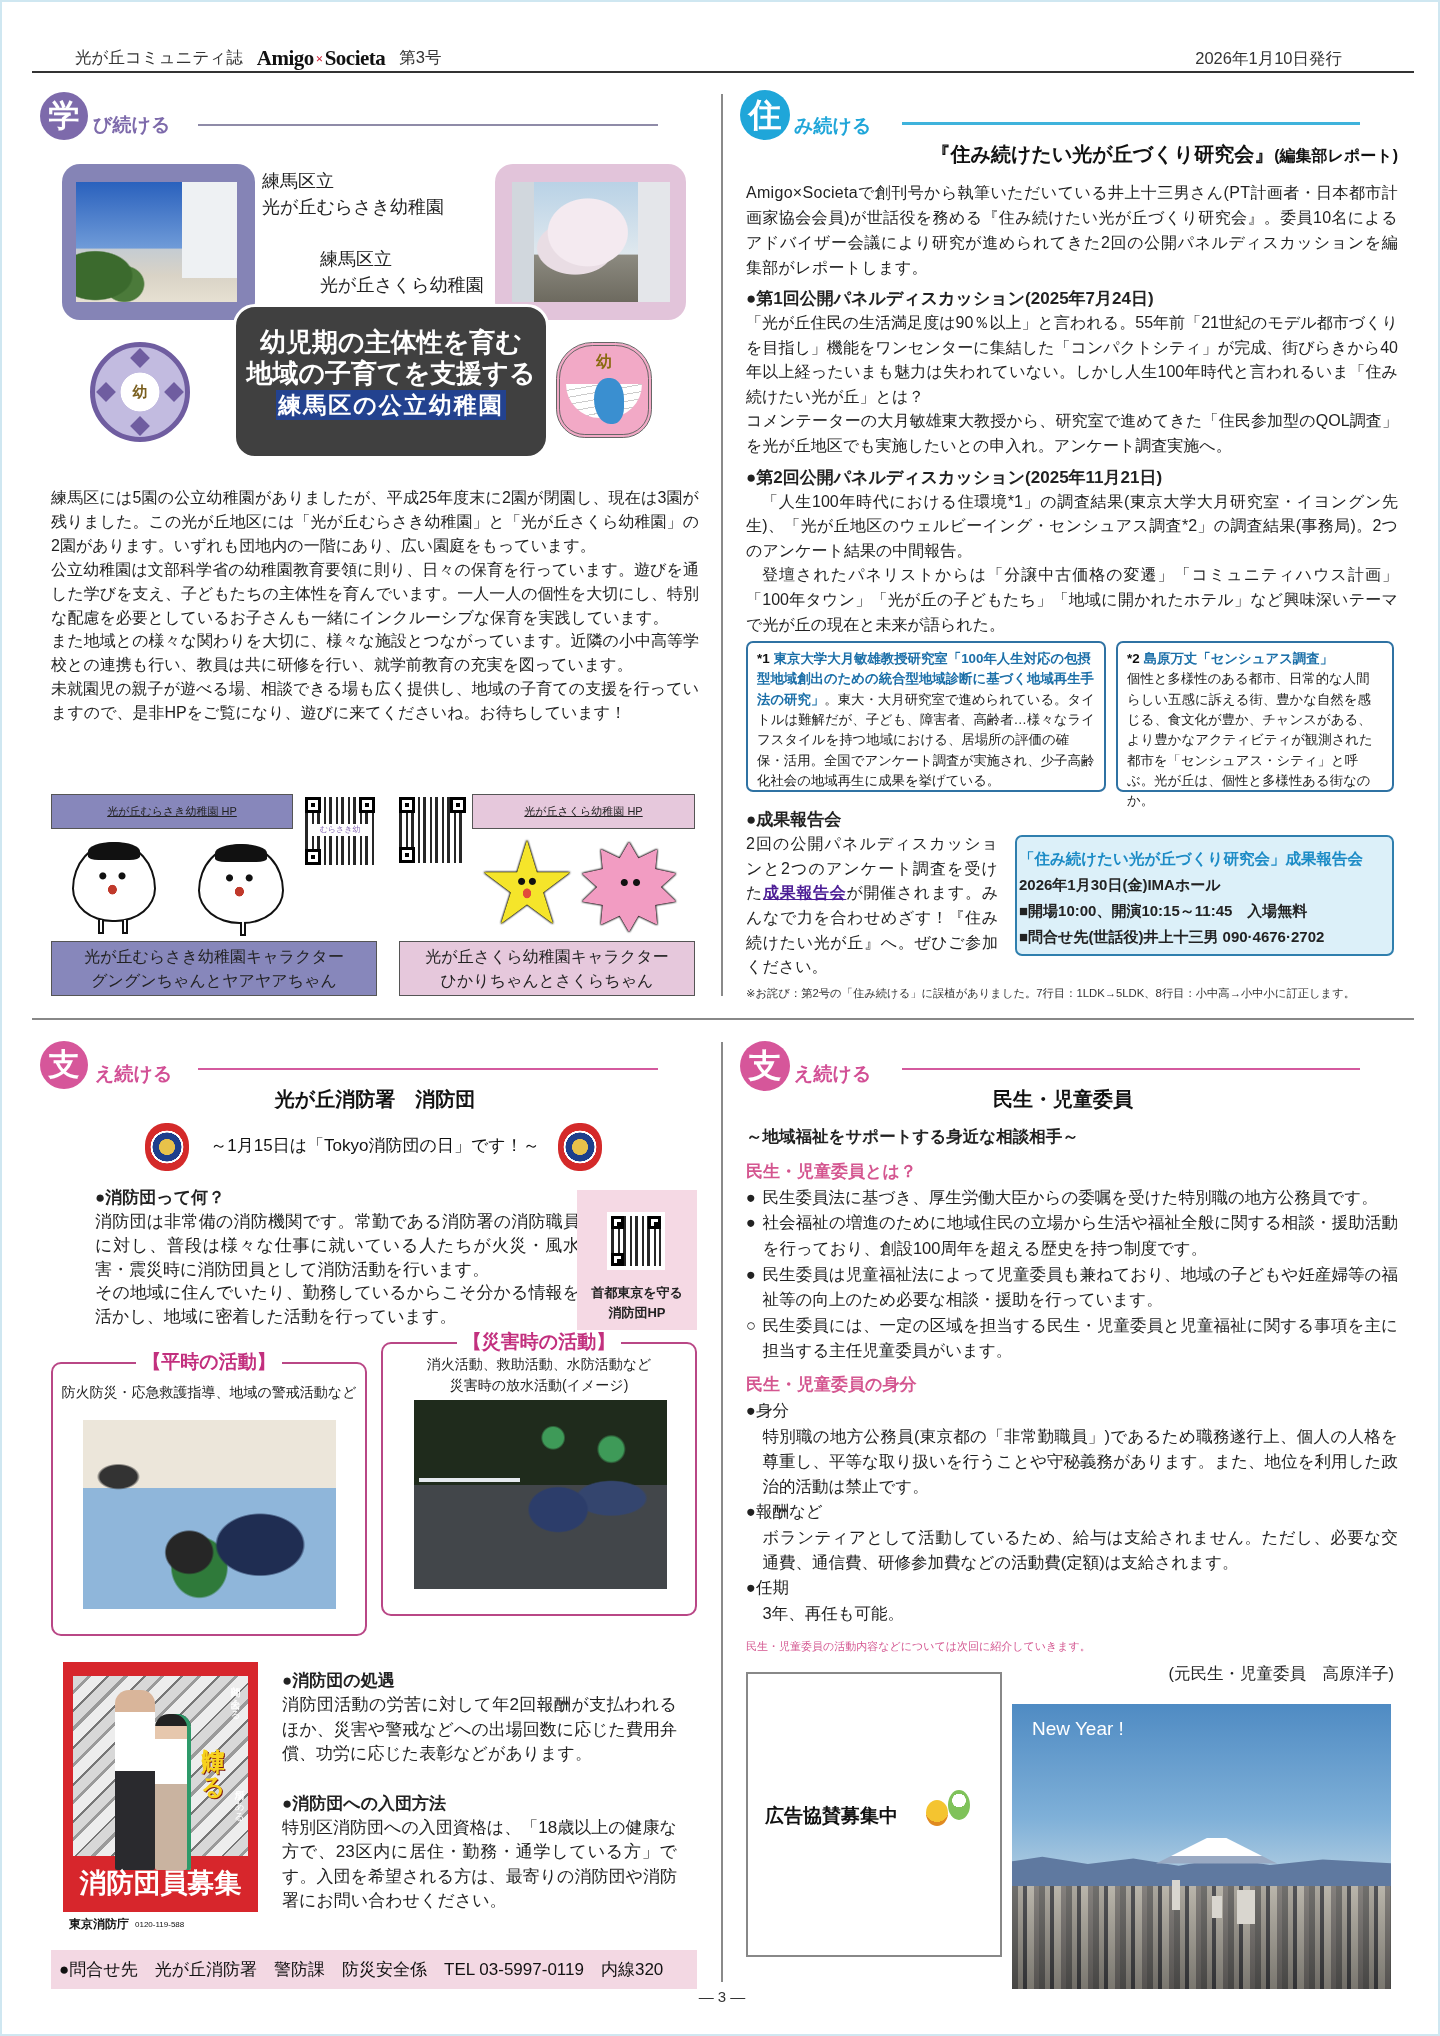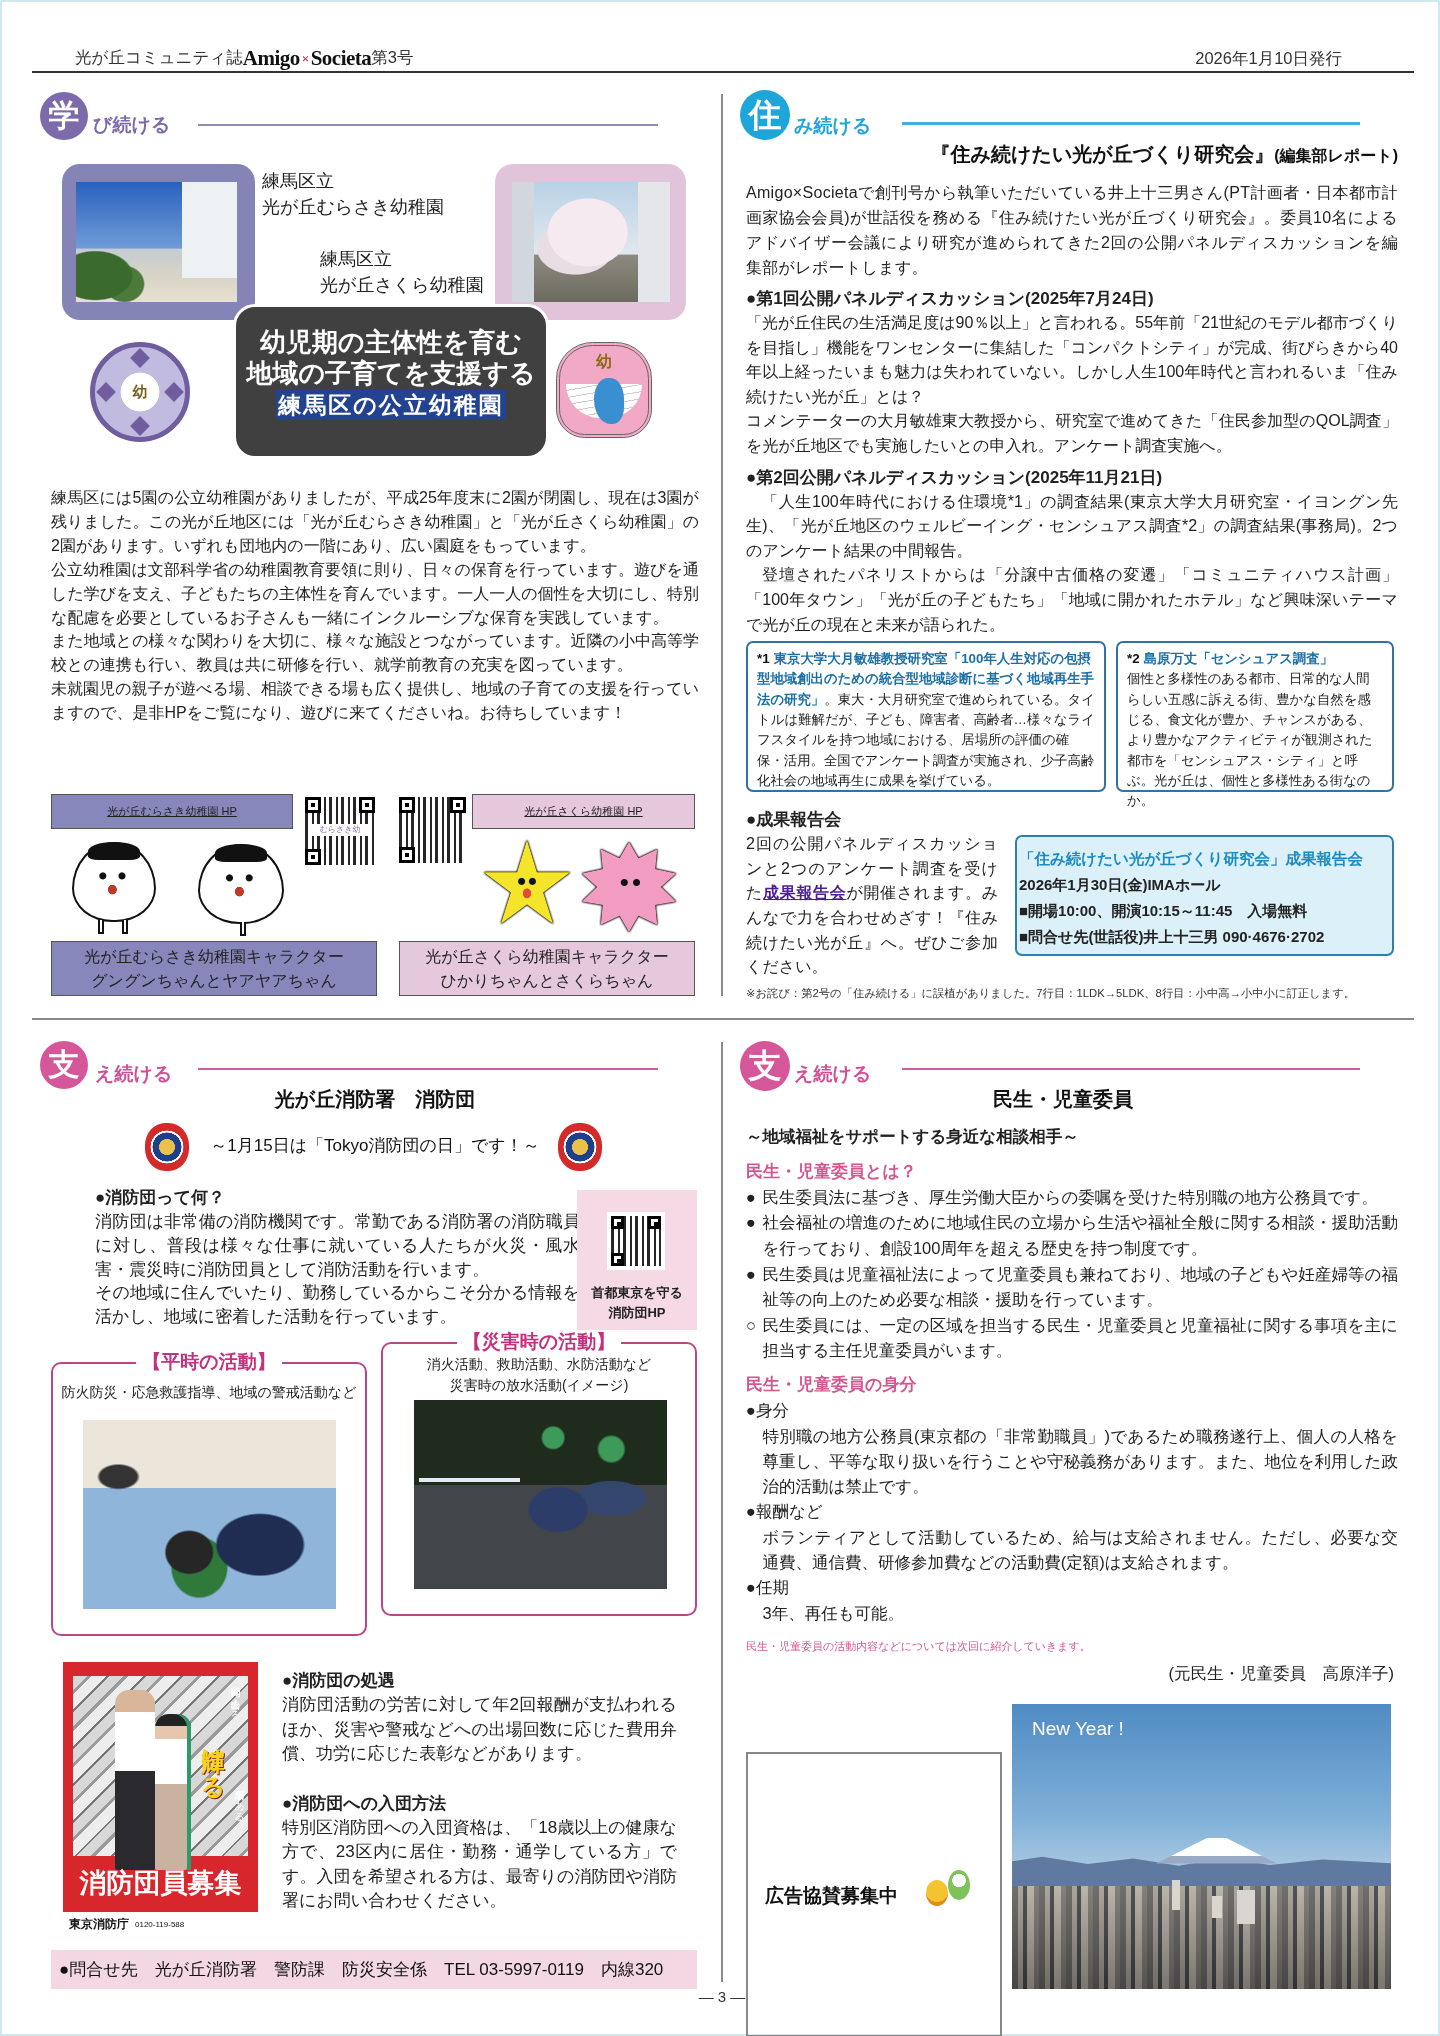--- a/index.html
+++ b/index.html
@@ -1,21 +1,21 @@
 <!DOCTYPE html>
 <html><head>
 <meta charset="utf-8">
 <style>
 *{box-sizing:border-box;margin:0;padding:0;}
 html,body{width:1440px;height:2036px;background:#fff;}
 body{font-family:"Liberation Sans","DejaVu Sans",sans-serif;color:#222;position:relative;overflow:hidden;}
 .page{position:absolute;left:0;top:0;width:1440px;height:2036px;border:2px solid #cfe7f1;}
 .abs{position:absolute;}
 
-.hdr{left:73px;top:42px;height:28px;display:flex;align-items:center;font-size:16.5px;color:#333;}
+.hdr{left:73px;top:42px;height:28px;display:flex;align-items:center;gap:14px;font-size:16.5px;color:#333;}
 .logo{font-family:"Liberation Serif","DejaVu Serif",serif;font-weight:bold;font-size:21px;color:#111;letter-spacing:-0.5px;}
 .logo-x{color:#d0243a;font-size:13px;margin:0 2px;vertical-align:2px;}
 .hdr-date{right:96px;top:42px;height:28px;line-height:28px;font-size:16.5px;color:#333;}
 .hdr-rule{left:30px;top:69px;width:1382px;height:2px;background:#333;}
 .vdiv{width:2px;background:#8a8a8a;}
 .hdiv{left:30px;top:1016px;width:1382px;height:2px;background:#888;}
 
 .badge{width:48px;height:48px;border-radius:50%;color:#fff;font-weight:bold;font-size:31px;line-height:48px;text-align:center;}
 .badge-rest{font-size:19px;font-weight:bold;line-height:24px;}
 .sec-rule{height:2px;}
@@ -129,21 +129,21 @@
 .minsei .subt{font-size:16.5px;font-weight:bold;line-height:24px;}
 .pink{color:#d45690;font-size:17px;line-height:25.8px;font-weight:bold;}
 .minsei .ph{margin-top:11px;}
 .bl{display:flex;font-size:16.5px;line-height:25.6px;}
 .bl .m{flex:0 0 1em;}
 .bl .t{flex:1;text-align:justify;}
 .mi-label{font-size:16.5px;line-height:25.8px;}
 .mi-body{font-size:16.5px;line-height:25.2px;padding-left:1em;text-align:justify;}
 .mi-next{margin-top:8px;font-weight:normal;font-size:11px;}
 .mi-author{text-align:right;font-size:16.5px;line-height:26px;padding-right:4px;}
-.adbox{left:744px;top:1750px;width:256px;height:285px;border:2px solid #888;}
+.adbox{left:744px;top:1670px;width:256px;height:285px;border:2px solid #888;}
 .adbox .t{position:absolute;left:17px;top:128px;font-size:19px;font-weight:bold;line-height:28px;color:#111;}
 .mascot{position:absolute;border-radius:50%;}
 .fuji{left:1010px;top:1702px;width:379px;height:285px;overflow:hidden;background:linear-gradient(180deg,#4f8bc3 0%,#7fb0d8 40%,#a9c9e0 58%,#b8d2e4 100%);}
 .fuji .range{position:absolute;left:0;top:52%;width:100%;height:16%;background:#5f79a0;clip-path:polygon(0 20%,8% 10%,20% 26%,32% 14%,44% 30%,56% 12%,68% 28%,82% 16%,100% 24%,100% 100%,0 100%);}
 .fuji .peak{position:absolute;left:38%;top:47%;width:32%;height:9%;background:linear-gradient(180deg,#fff 0 70%,#9aaac3 70%);clip-path:polygon(42% 0,58% 0,100% 100%,0 100%);}
 .fuji .city{position:absolute;left:0;top:64%;width:100%;height:36%;background:
  linear-gradient(180deg,rgba(120,120,120,.35),rgba(40,40,40,.55)),
  repeating-linear-gradient(90deg,#6c6a66 0 6px,#c7c0b2 6px 11px,#3e3f44 11px 15px,#ddd6c6 15px 22px,#8b8580 22px 27px);}
 .fuji .tower{position:absolute;background:#d9d6cf;}
 .fuji .ny{position:absolute;left:20px;top:12px;color:#fff;font-size:19px;line-height:26px;}

